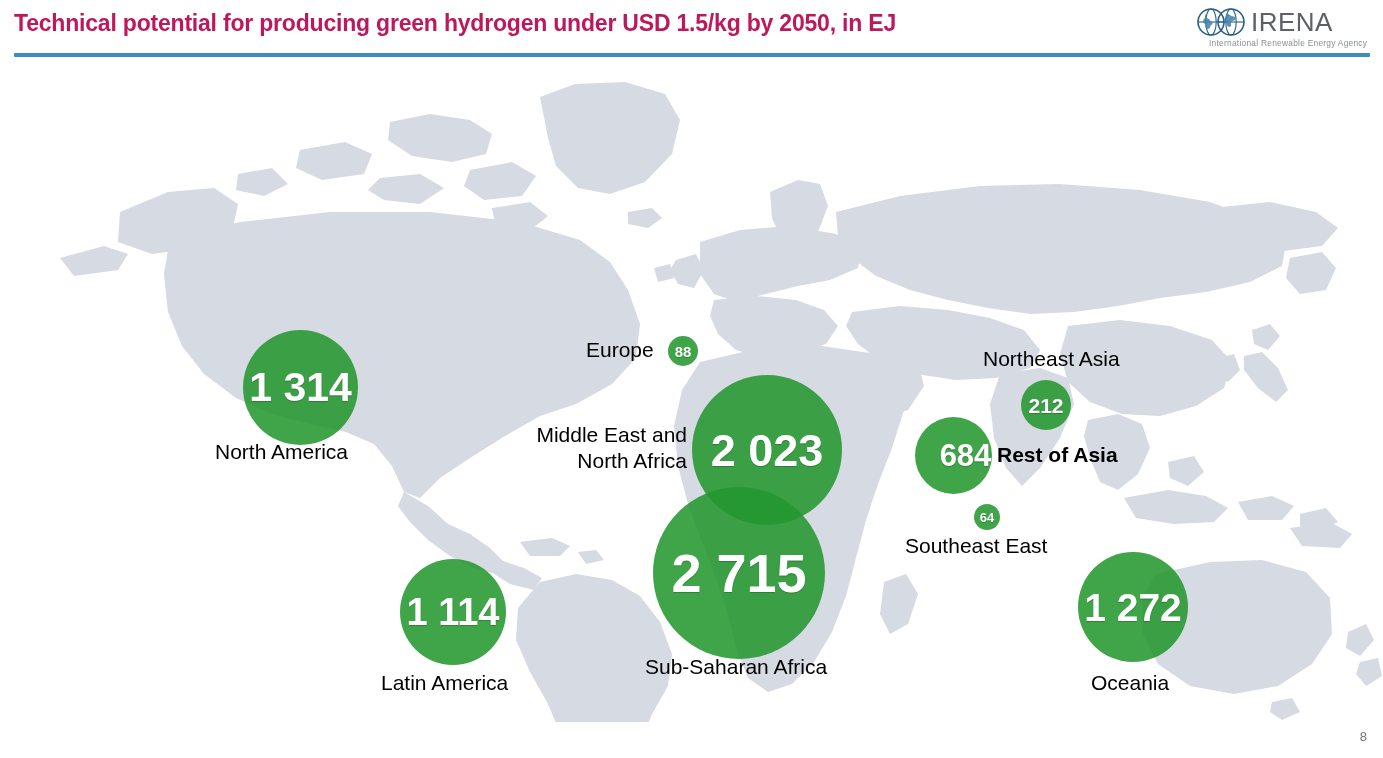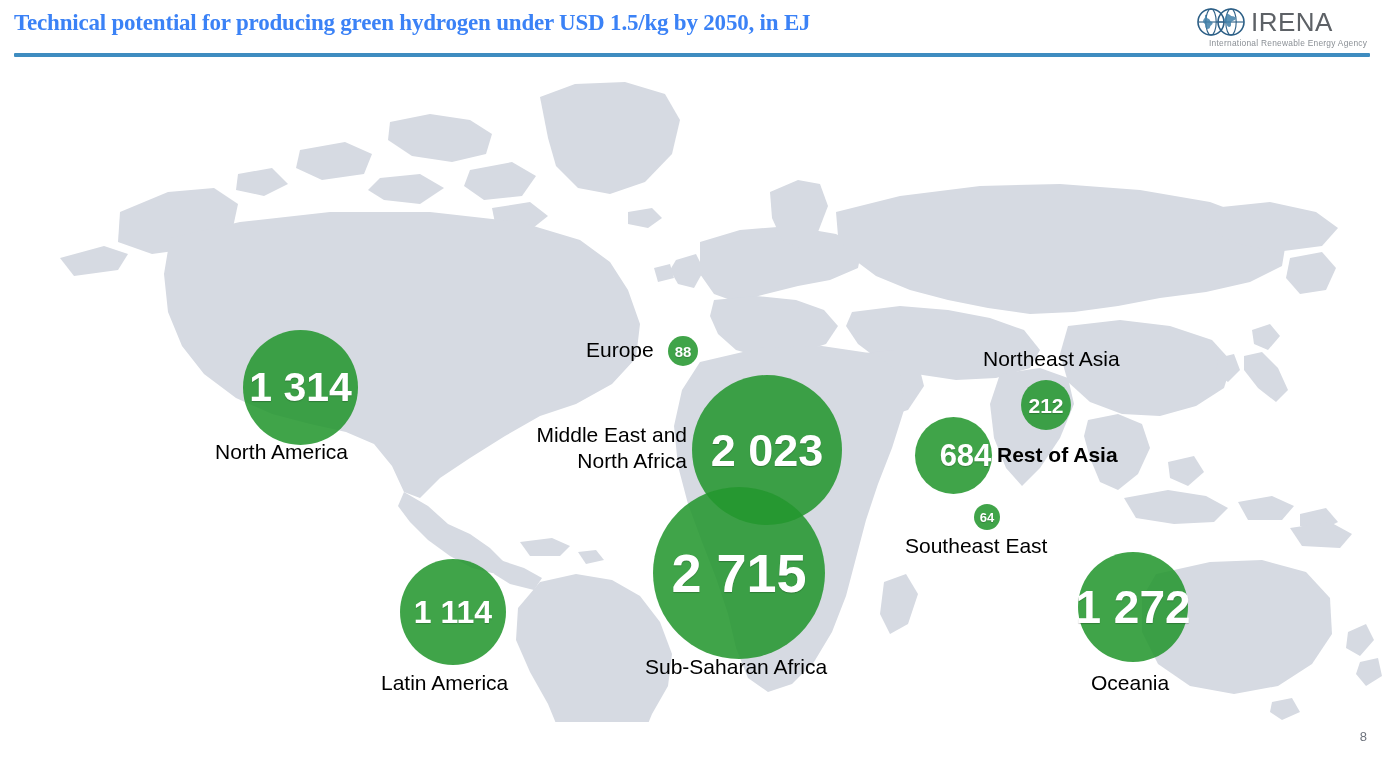--- a/index.html
+++ b/index.html
@@ -8,21 +8,21 @@
     font-family:"Liberation Sans","DejaVu Sans",sans-serif;
     overflow:hidden;position:relative;
   }
   #slide{position:absolute;inset:0;}
 
   
   #header{position:absolute;left:0;top:0;width:1383px;height:62px;}
   #slide-title{
     position:absolute;left:14px;top:10px;
     font-size:23px;font-weight:bold;letter-spacing:-0.2px;
-    color:#3b82f6;white-space:nowrap;font-family:Liberation Serif, serif;
+    color:#be185d;white-space:nowrap;
   }
   #title-rule{
     position:absolute;left:14px;top:53px;width:1356px;height:4px;
     background:#3e8cc0;border-radius:1px;
   }
 
   
   #logo{position:absolute;right:8px;top:4px;width:186px;height:48px;}
   #logo svg{display:block;}
 
@@ -181,21 +181,21 @@
     <div class="bubble" style="left:668px;top:274px;width:30px;height:30px;">
       <span class="val" style="font-size:15px;">88</span>
     </div>
 
     <div class="bubble" style="left:243px;top:268px;width:115px;height:115px;">
       <span class="val" style="font-size:41px;">1 314</span>
     </div>
     <div class="label" style="left:215px;top:377px;">North America</div>
 
     <div class="bubble" style="left:400px;top:497px;width:106px;height:106px;">
-      <span class="val" style="font-size:32px;">1 114</span>
+      <span class="val" style="font-size:38px;">1 114</span>
     </div>
     <div class="label" style="left:381px;top:608px;">Latin America</div>
 
     <div class="label right" style="left:452px;top:360px;width:235px;">
       <span>Middle East and</span><br>
       <span>North Africa</span>
     </div>
     <div class="bubble" style="left:692px;top:313px;width:150px;height:150px;">
       <span class="val" style="font-size:45px;">2 023</span>
     </div>
@@ -214,20 +214,20 @@
       <span class="val" style="font-size:31px;margin-left:24px;">684</span>
     </div>
     <div class="label" style="left:997px;top:380px;font-weight:bold;">Rest of Asia</div>
 
     <div class="bubble" style="left:974px;top:442px;width:26px;height:26px;">
       <span class="val" style="font-size:13px;">64</span>
     </div>
     <div class="label" style="left:905px;top:471px;">Southeast East</div>
 
     <div class="bubble" style="left:1078px;top:490px;width:110px;height:110px;">
-      <span class="val" style="font-size:46px;">1 272</span>
+      <span class="val" style="font-size:39px;">1 272</span>
     </div>
     <div class="label" style="left:1091px;top:608px;">Oceania</div>
 
   </div>
 
   <div id="page-num">8</div>
 </div>
 
 </body></html>

